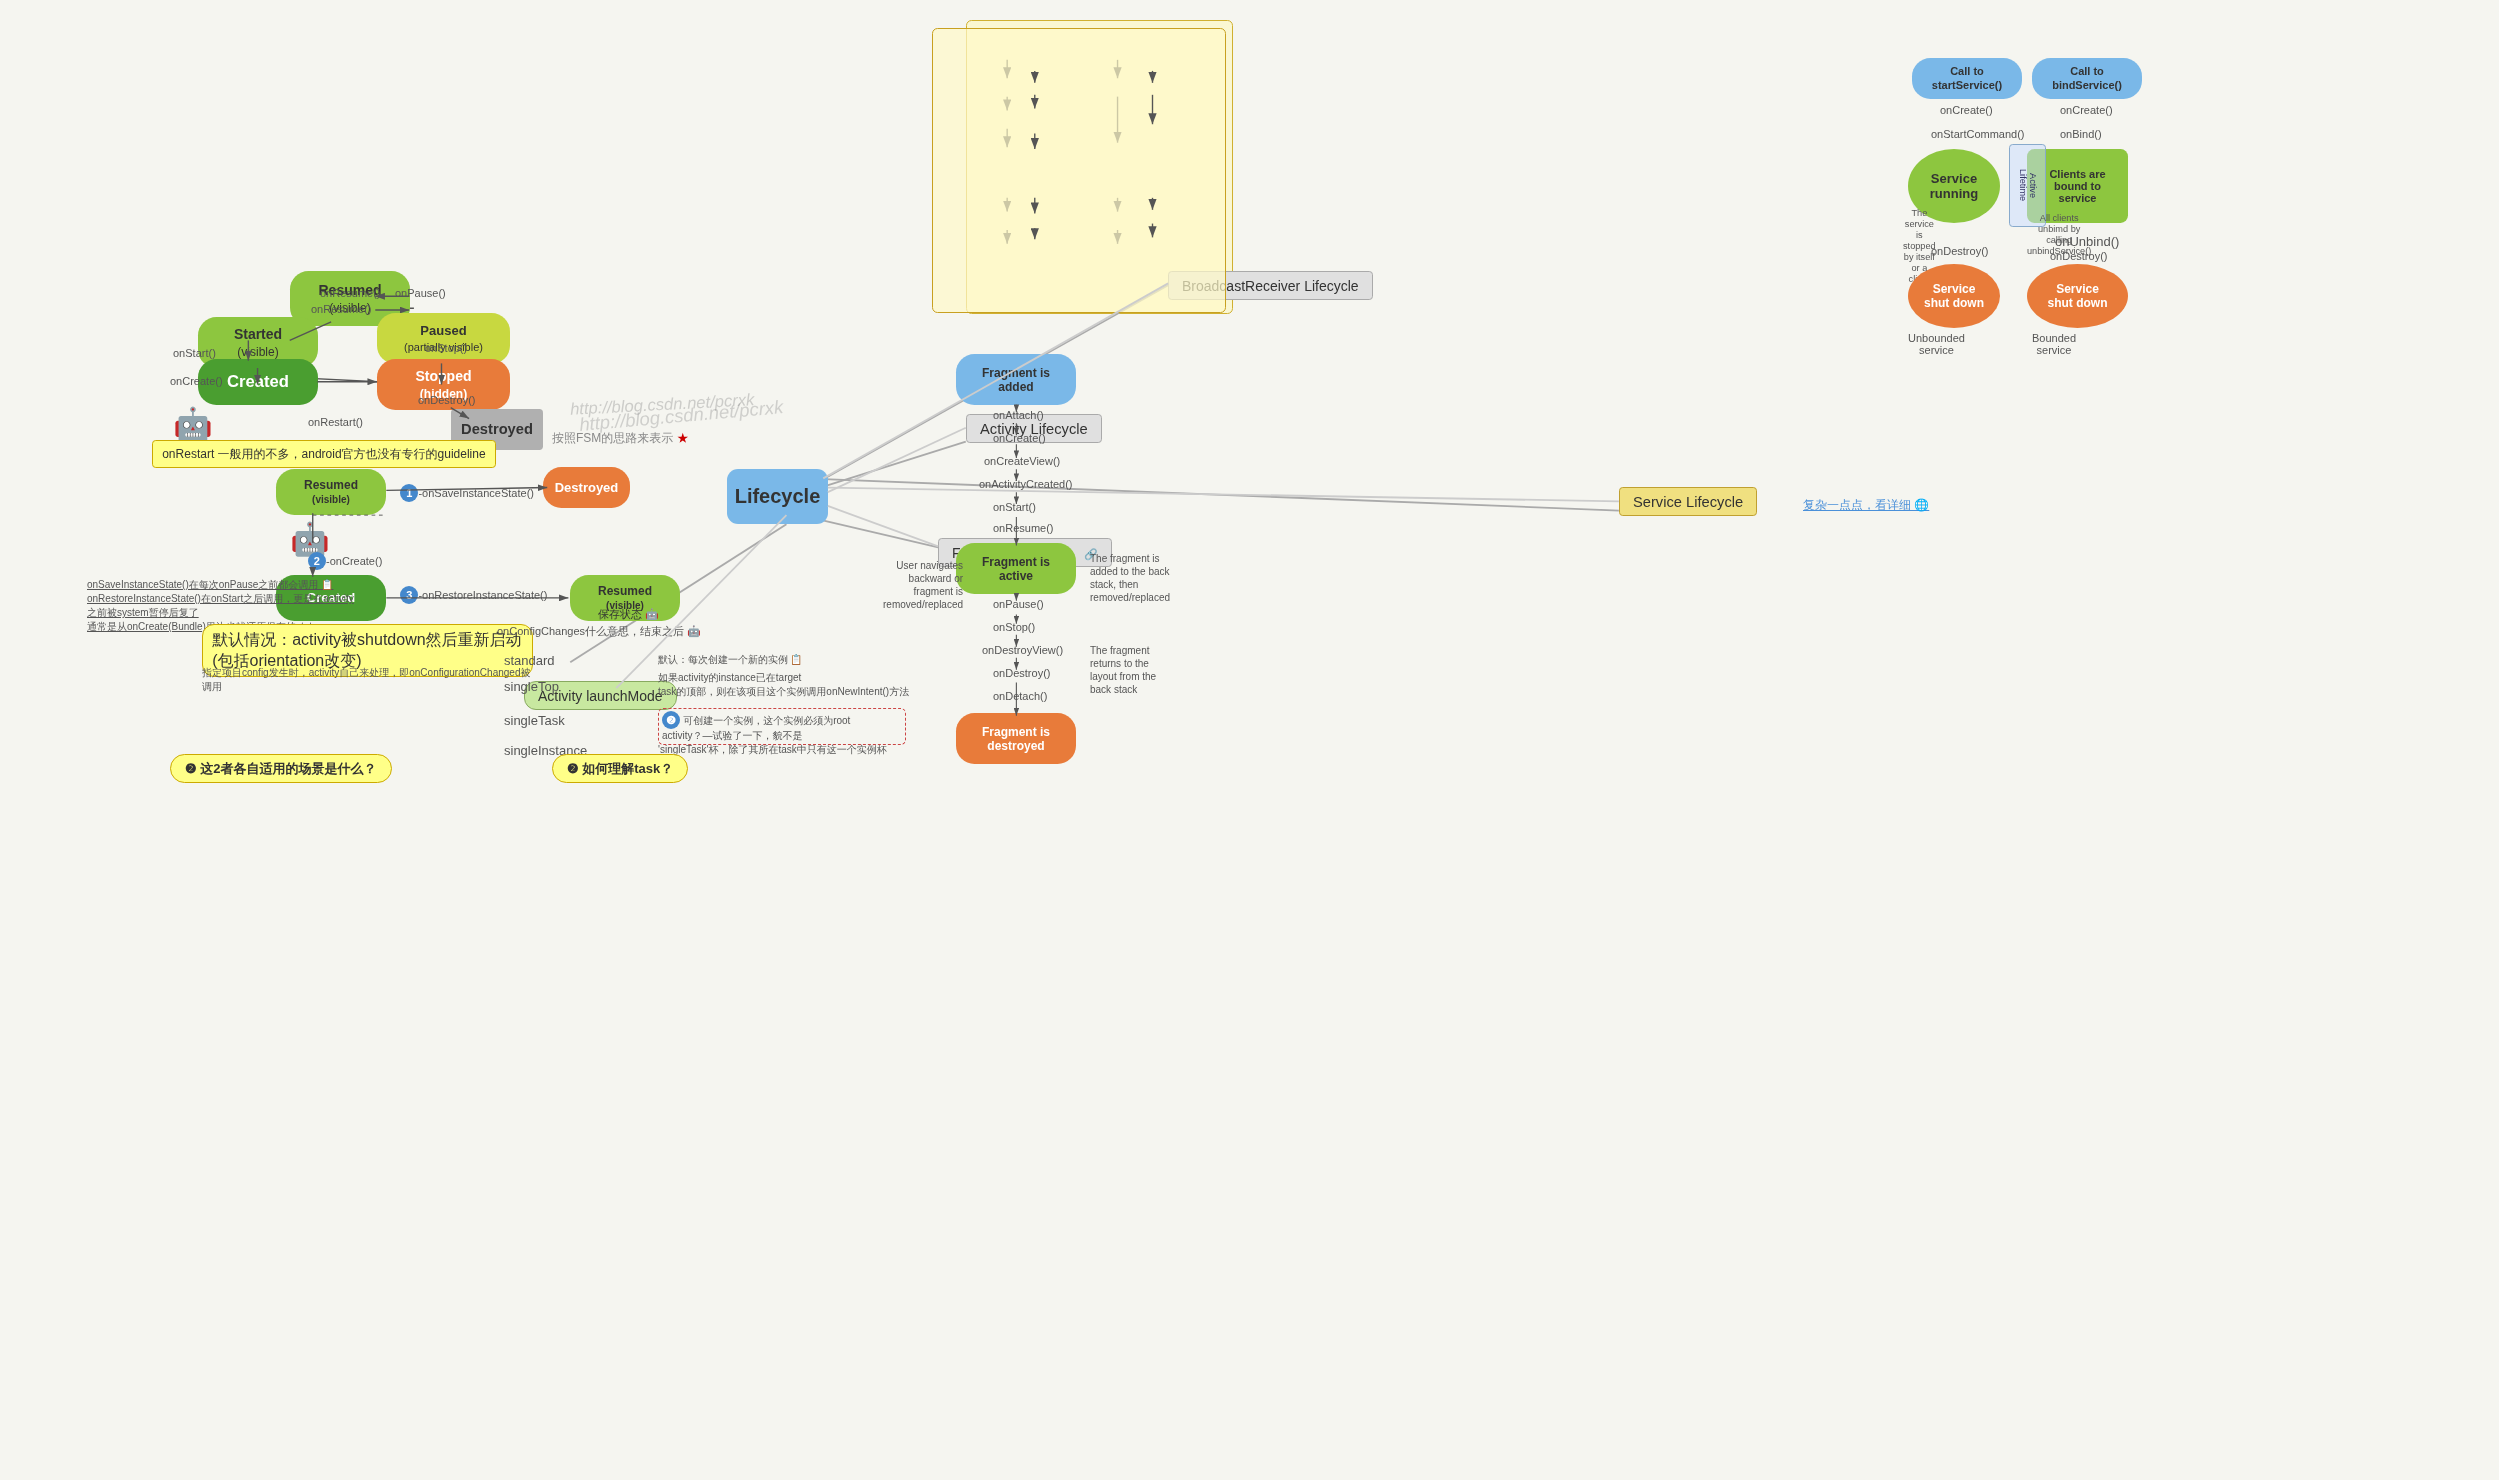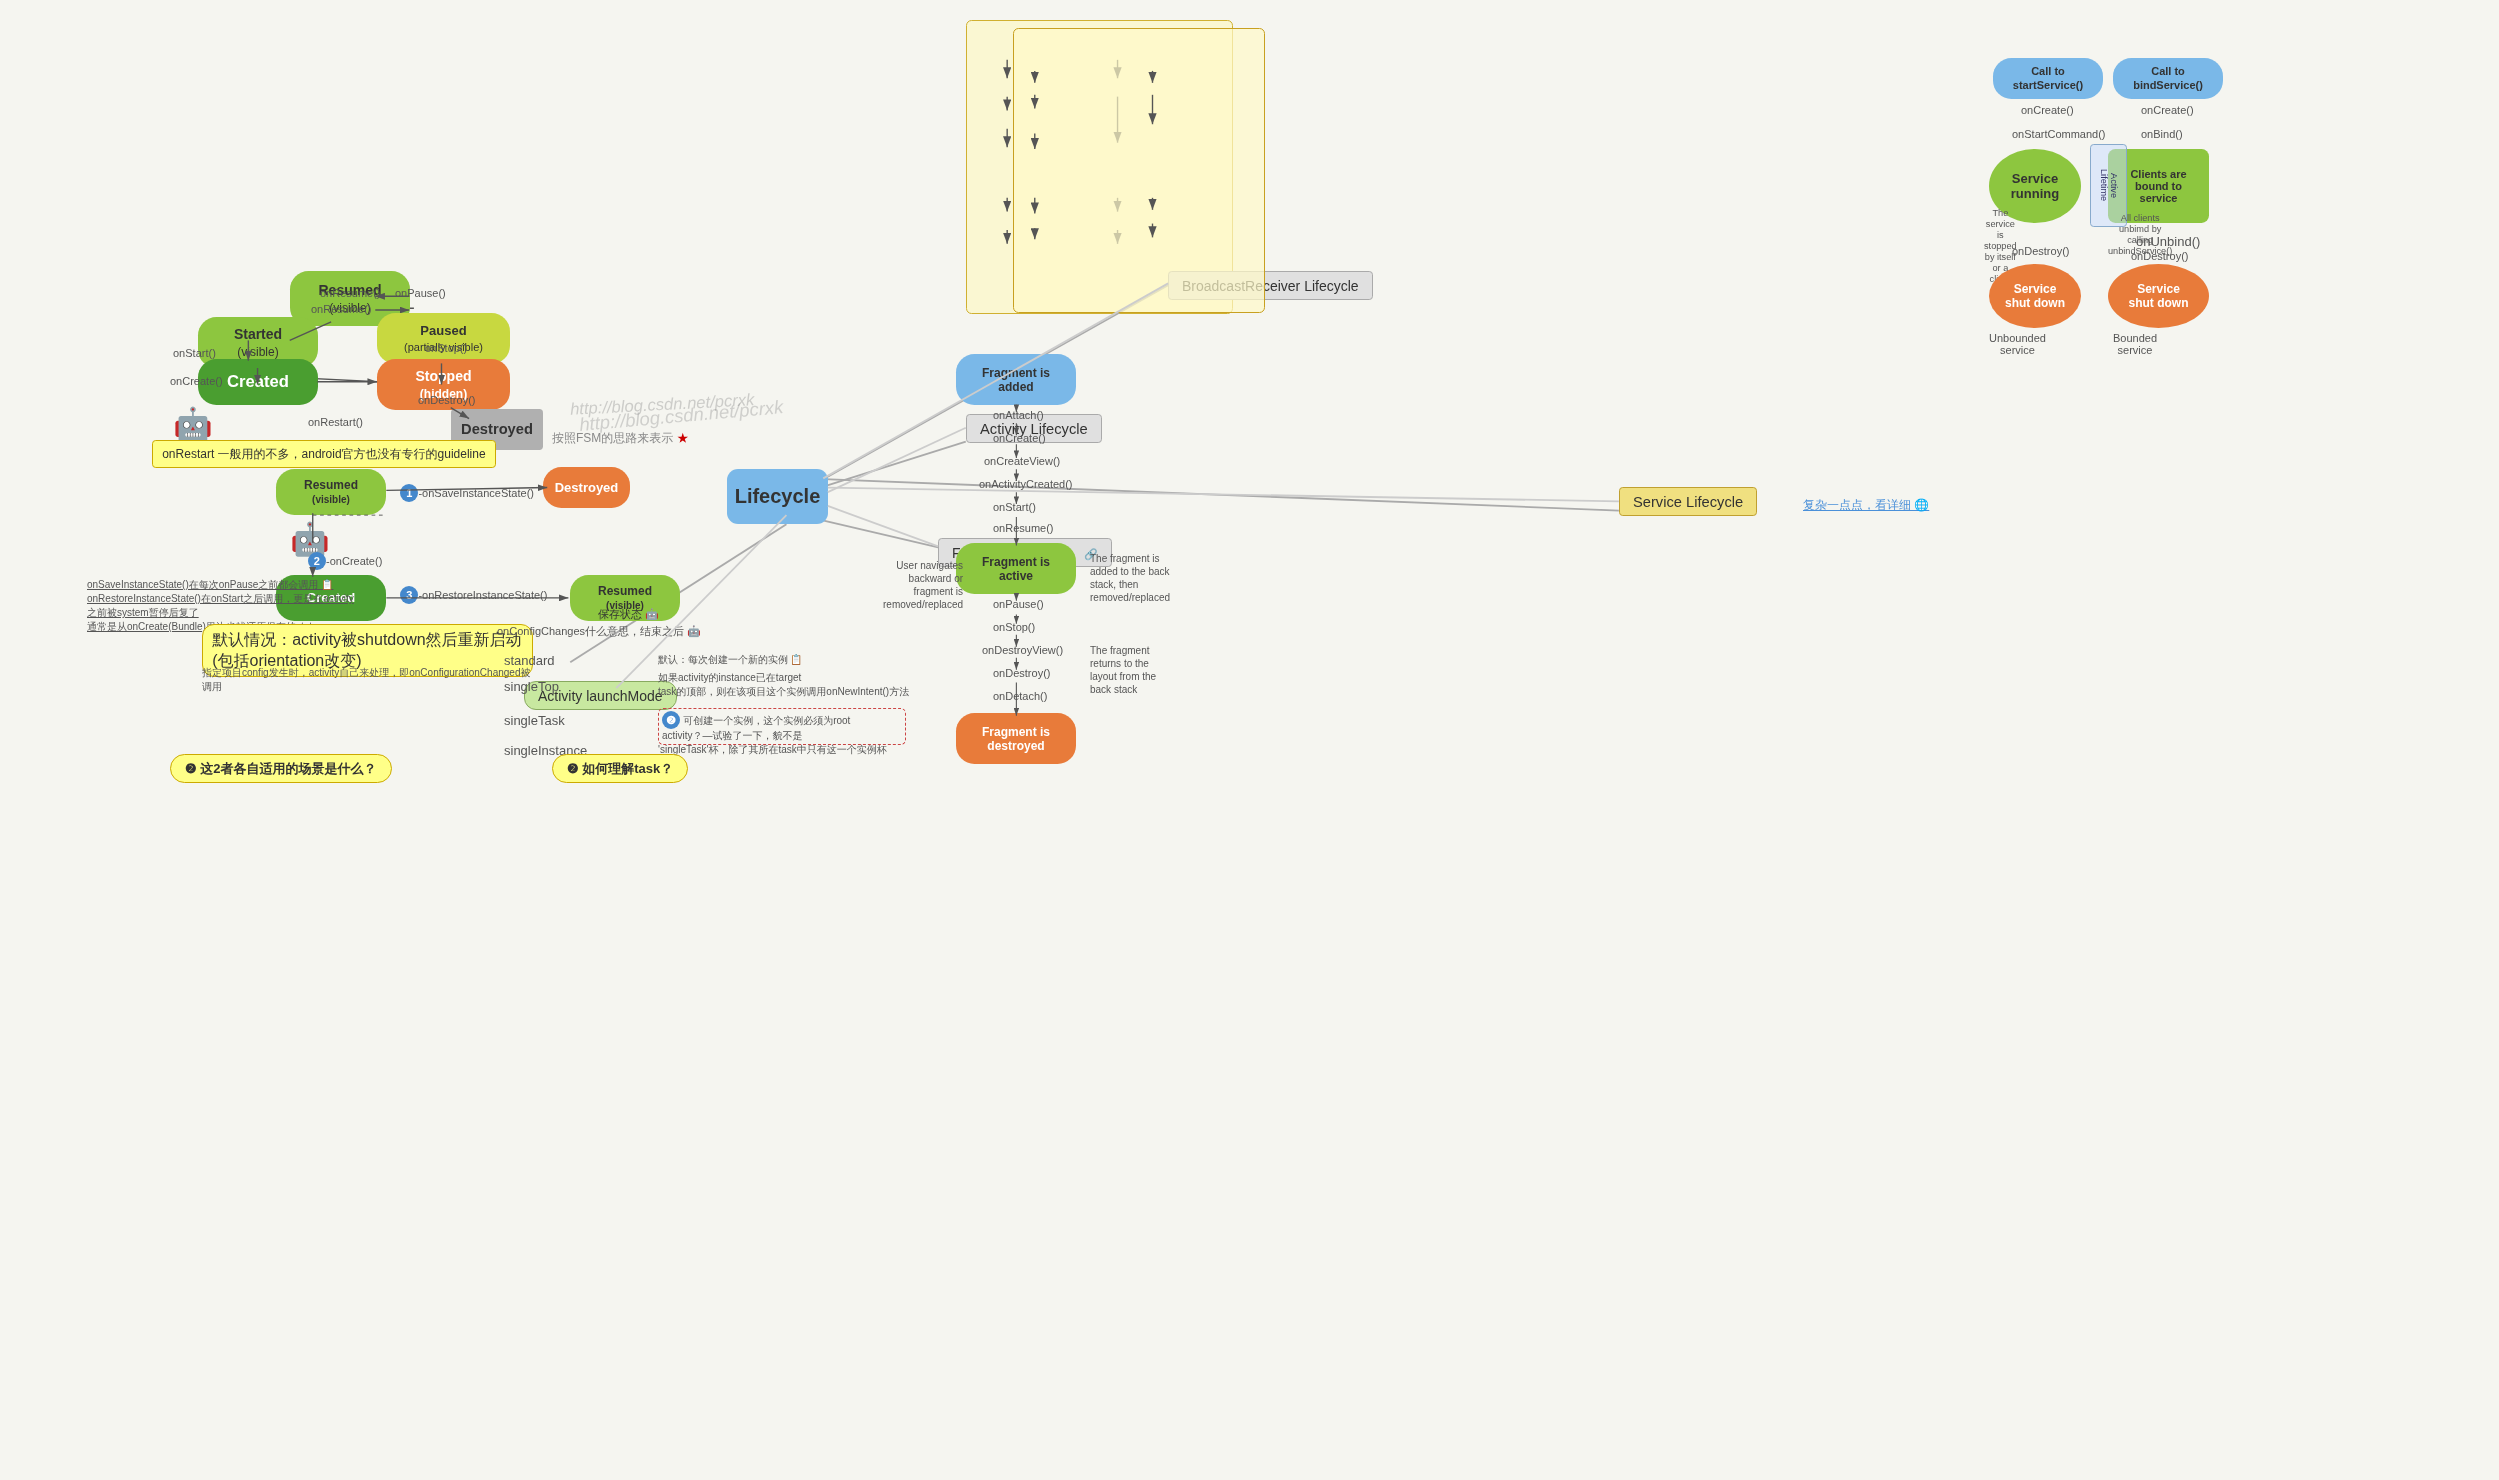--- a/index.html
+++ b/index.html
@@ -433,21 +433,21 @@
   <div class="branch-label" style="left:1168px; top:271px; padding:5.5px 13px; font-size:14px; background:#e0e0e0;">
     <span>BroadcastReceiver Lifecycle</span>
   </div>
 
   <div class="branch-label branch-label-yellow" style="left:1619px; top:487px; padding:5.5px 13px; font-size:14.7px; background:#f0e080; border-color:#c0a030;">
     <span>Service Lifecycle</span>
   </div>
 
   <div class="link-text" style="left:1803px; top:497px; font-size:12px;">复杂一点点，看详细 🌐</div>
 
-  <div class="service-box" style="left:1013px; top:28px; width:252px; height:285px; padding:9.2px;">
+  <div class="service-box" style="left:932px; top:28px; width:294px; height:285px; padding:9.2px;">
 
     <div class="node node-blue" style="position:absolute; left:979px; top:29px; width:110px; height:41px; font-size:11px; border-radius:18.4px;">
       <span>Call to<br>startService()</span>
     </div>
     <div class="label-small" style="position:absolute; left:1007px; top:75px; font-size:11px;">onCreate()</div>
     <div class="label-small" style="position:absolute; left:998px; top:99px; font-size:11px;">onStartCommand()</div>
 
     <div class="service-running" style="position:absolute; left:975px; top:120px; width:92px; height:74px; font-size:13px;">
       <span>Service<br>running</span>
     </div>

